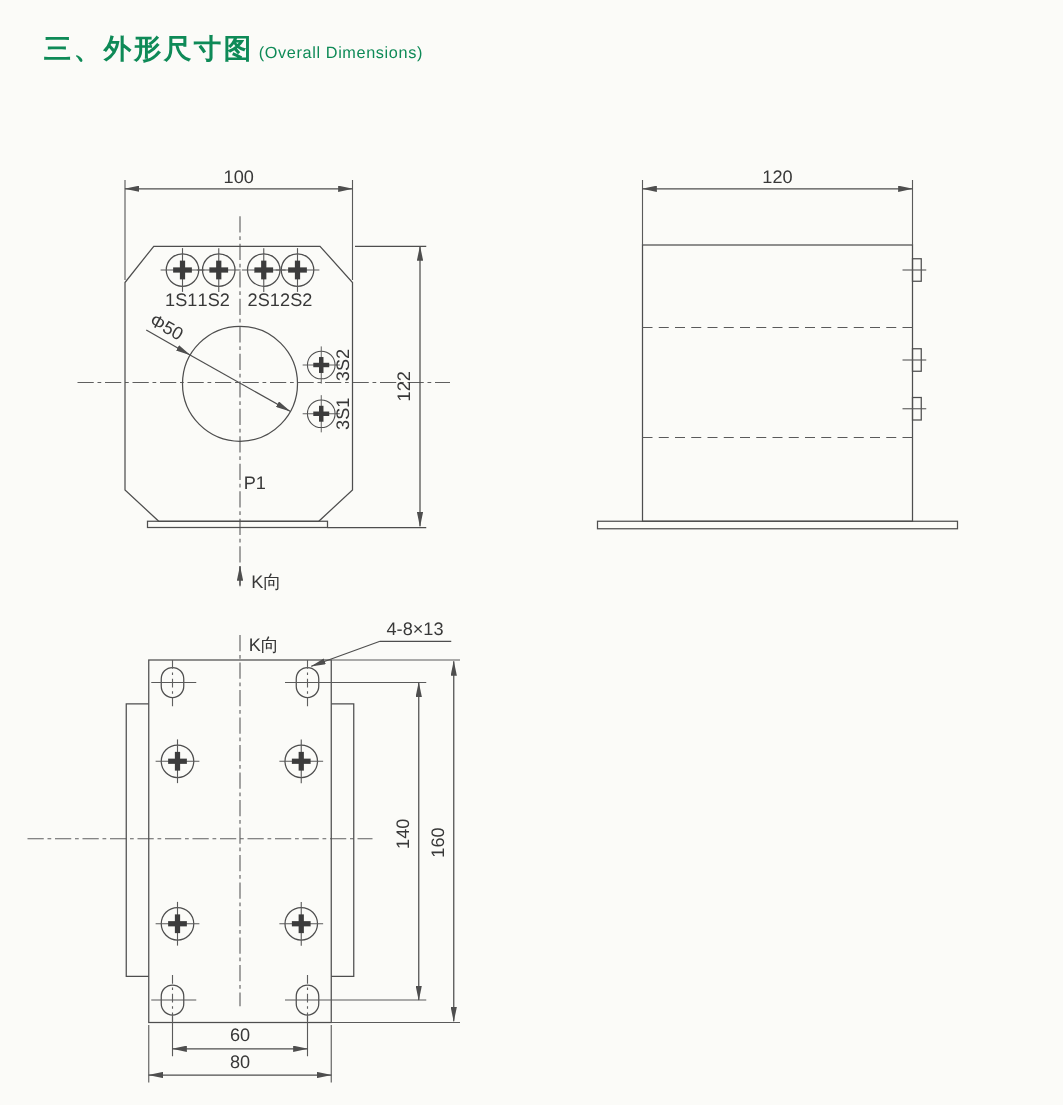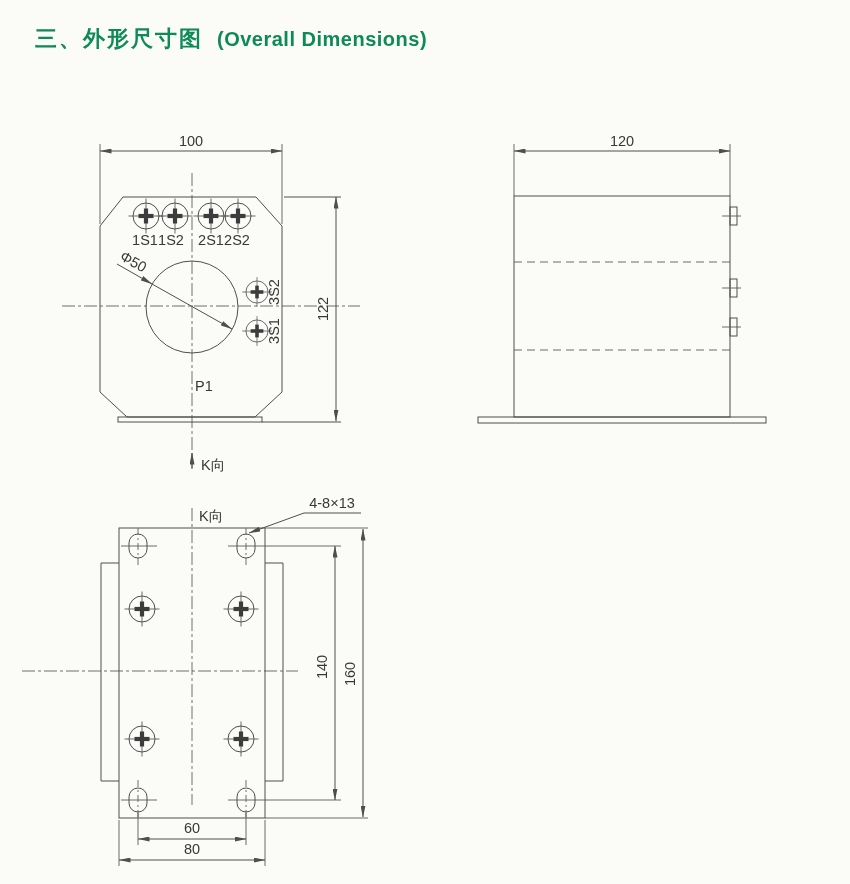--- a/index.html
+++ b/index.html
@@ -1,23 +1,23 @@
 <!DOCTYPE html>
 <html><head>
 <meta charset="utf-8">
 <style>
   html,body{margin:0;padding:0}
   body{
     width:850px;height:884px;position:relative;overflow:hidden;
     background:#fbfbf8;
     font-family:"Liberation Sans",sans-serif;
   }
-  .title{position:absolute;left:35px;top:24px;display:flex;align-items:baseline;gap:14px;color:#0e8a57;}
+  .title{position:absolute;left:35px;top:24px;display:flex;align-items:baseline;gap:4px;color:#0e8a57;}
   .title .zh{font-size:22px;font-weight:bold;letter-spacing:2px;}
-  .title .en{font-size:20px;font-weight:bold;letter-spacing:.5px;}
+  .title .en{font-size:13px;font-weight:normal;letter-spacing:.5px;}
   svg.drawing{position:absolute;left:0;top:0;}
   svg text{fill:#383838;font-size:14.5px;font-family:"Liberation Sans",sans-serif;}
   .ln{stroke:#4e4e4e;stroke-width:1;fill:none;}
   .thin{stroke:#5a5a5a;stroke-width:.9;fill:none;}
   .cl{stroke:#5f5f5f;stroke-width:.9;fill:none;stroke-dasharray:13 3 3 3;}
   .cl2{stroke:#5f5f5f;stroke-width:.9;fill:none;stroke-dasharray:7 3 2 3;}
   .hid{stroke:#5a5a5a;stroke-width:.9;fill:none;stroke-dasharray:8 5;}
   .thk{stroke:#3c3c3c;stroke-width:4.2;fill:none;}
 </style>
 </head>

